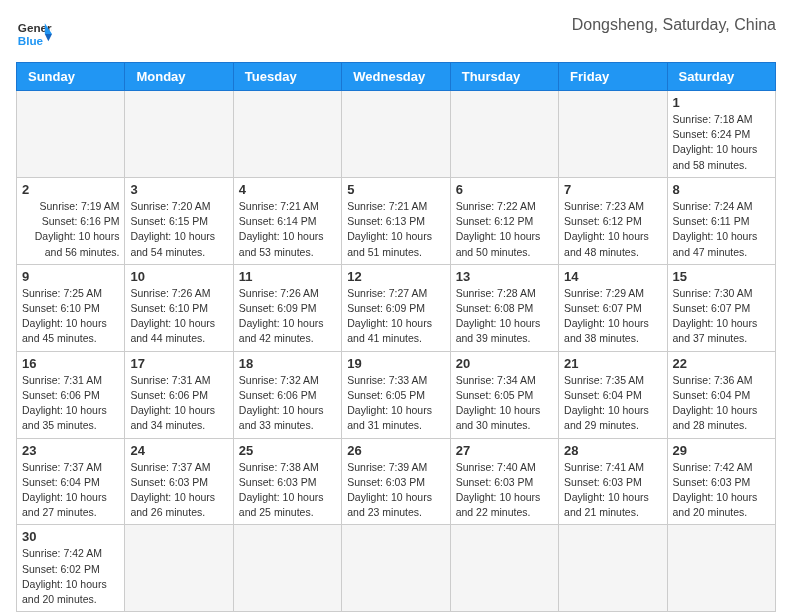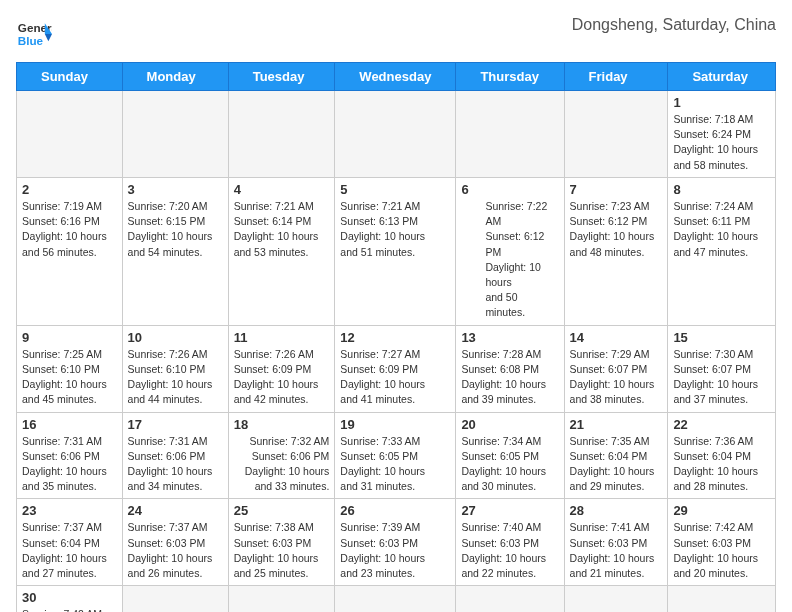--- a/index.html
+++ b/index.html
@@ -40,21 +40,21 @@
     .calendar-table {
       width: 100%;
       border-collapse: collapse;
       border: 1px solid #ccc;
     }
     .calendar-table th {
       background-color: #2196F3;
       color: #fff;
       font-size: 13px;
       font-weight: bold;
-      padding: 6px 24px;
+      padding: 6px 11px;
       border: 1px solid #1976D2;
       text-align: left;
     }
     .calendar-table td {
       vertical-align: top;
       border: 1px solid #ccc;
       padding: 4px 5px;
       width: calc(100% / 7);
       min-height: 80px;
       background: #fff;
@@ -123,21 +123,21 @@
           <span class="day-number">1</span>
           <div class="day-info" style="white-space: pre-line;">Sunrise: 7:18 AM
 Sunset: 6:24 PM
 Daylight: 10 hours
 and 58 minutes.</div>
         </td>
       </tr>
       <tr>
         <td>
           <span class="day-number">2</span>
-          <div class="day-info" style="white-space: pre-line;">Sunrise: 7:19 AM
+          <div class="day-info" style="white-space: pre-line; text-align: right;">Sunrise: 7:19 AM
 Sunset: 6:16 PM
 Daylight: 10 hours
 and 56 minutes.</div>
         </td>
         <td>
           <span class="day-number">3</span>
           <div class="day-info" style="white-space: pre-line;">Sunrise: 7:20 AM
 Sunset: 6:15 PM
 Daylight: 10 hours
 and 54 minutes.</div>
@@ -151,21 +151,21 @@
         </td>
         <td>
           <span class="day-number">5</span>
           <div class="day-info" style="white-space: pre-line;">Sunrise: 7:21 AM
 Sunset: 6:13 PM
 Daylight: 10 hours
 and 51 minutes.</div>
         </td>
         <td>
           <span class="day-number">6</span>
-          <div class="day-info" style="white-space: pre-line; margin-left: 24px;">Sunrise: 7:22 AM
+          <div class="day-info" style="white-space: pre-line;">Sunrise: 7:22 AM
 Sunset: 6:12 PM
 Daylight: 10 hours
 and 50 minutes.</div>
         </td>
         <td>
           <span class="day-number">7</span>
           <div class="day-info" style="white-space: pre-line;">Sunrise: 7:23 AM
 Sunset: 6:12 PM
 Daylight: 10 hours
 and 48 minutes.</div>
@@ -239,21 +239,21 @@
         </td>
         <td>
           <span class="day-number">17</span>
           <div class="day-info" style="white-space: pre-line;">Sunrise: 7:31 AM
 Sunset: 6:06 PM
 Daylight: 10 hours
 and 34 minutes.</div>
         </td>
         <td>
           <span class="day-number">18</span>
-          <div class="day-info" style="white-space: pre-line; text-align: right;">Sunrise: 7:32 AM
+          <div class="day-info" style="white-space: pre-line;">Sunrise: 7:32 AM
 Sunset: 6:06 PM
 Daylight: 10 hours
 and 33 minutes.</div>
         </td>
         <td>
           <span class="day-number">19</span>
           <div class="day-info" style="white-space: pre-line;">Sunrise: 7:33 AM
 Sunset: 6:05 PM
 Daylight: 10 hours
 and 31 minutes.</div>

